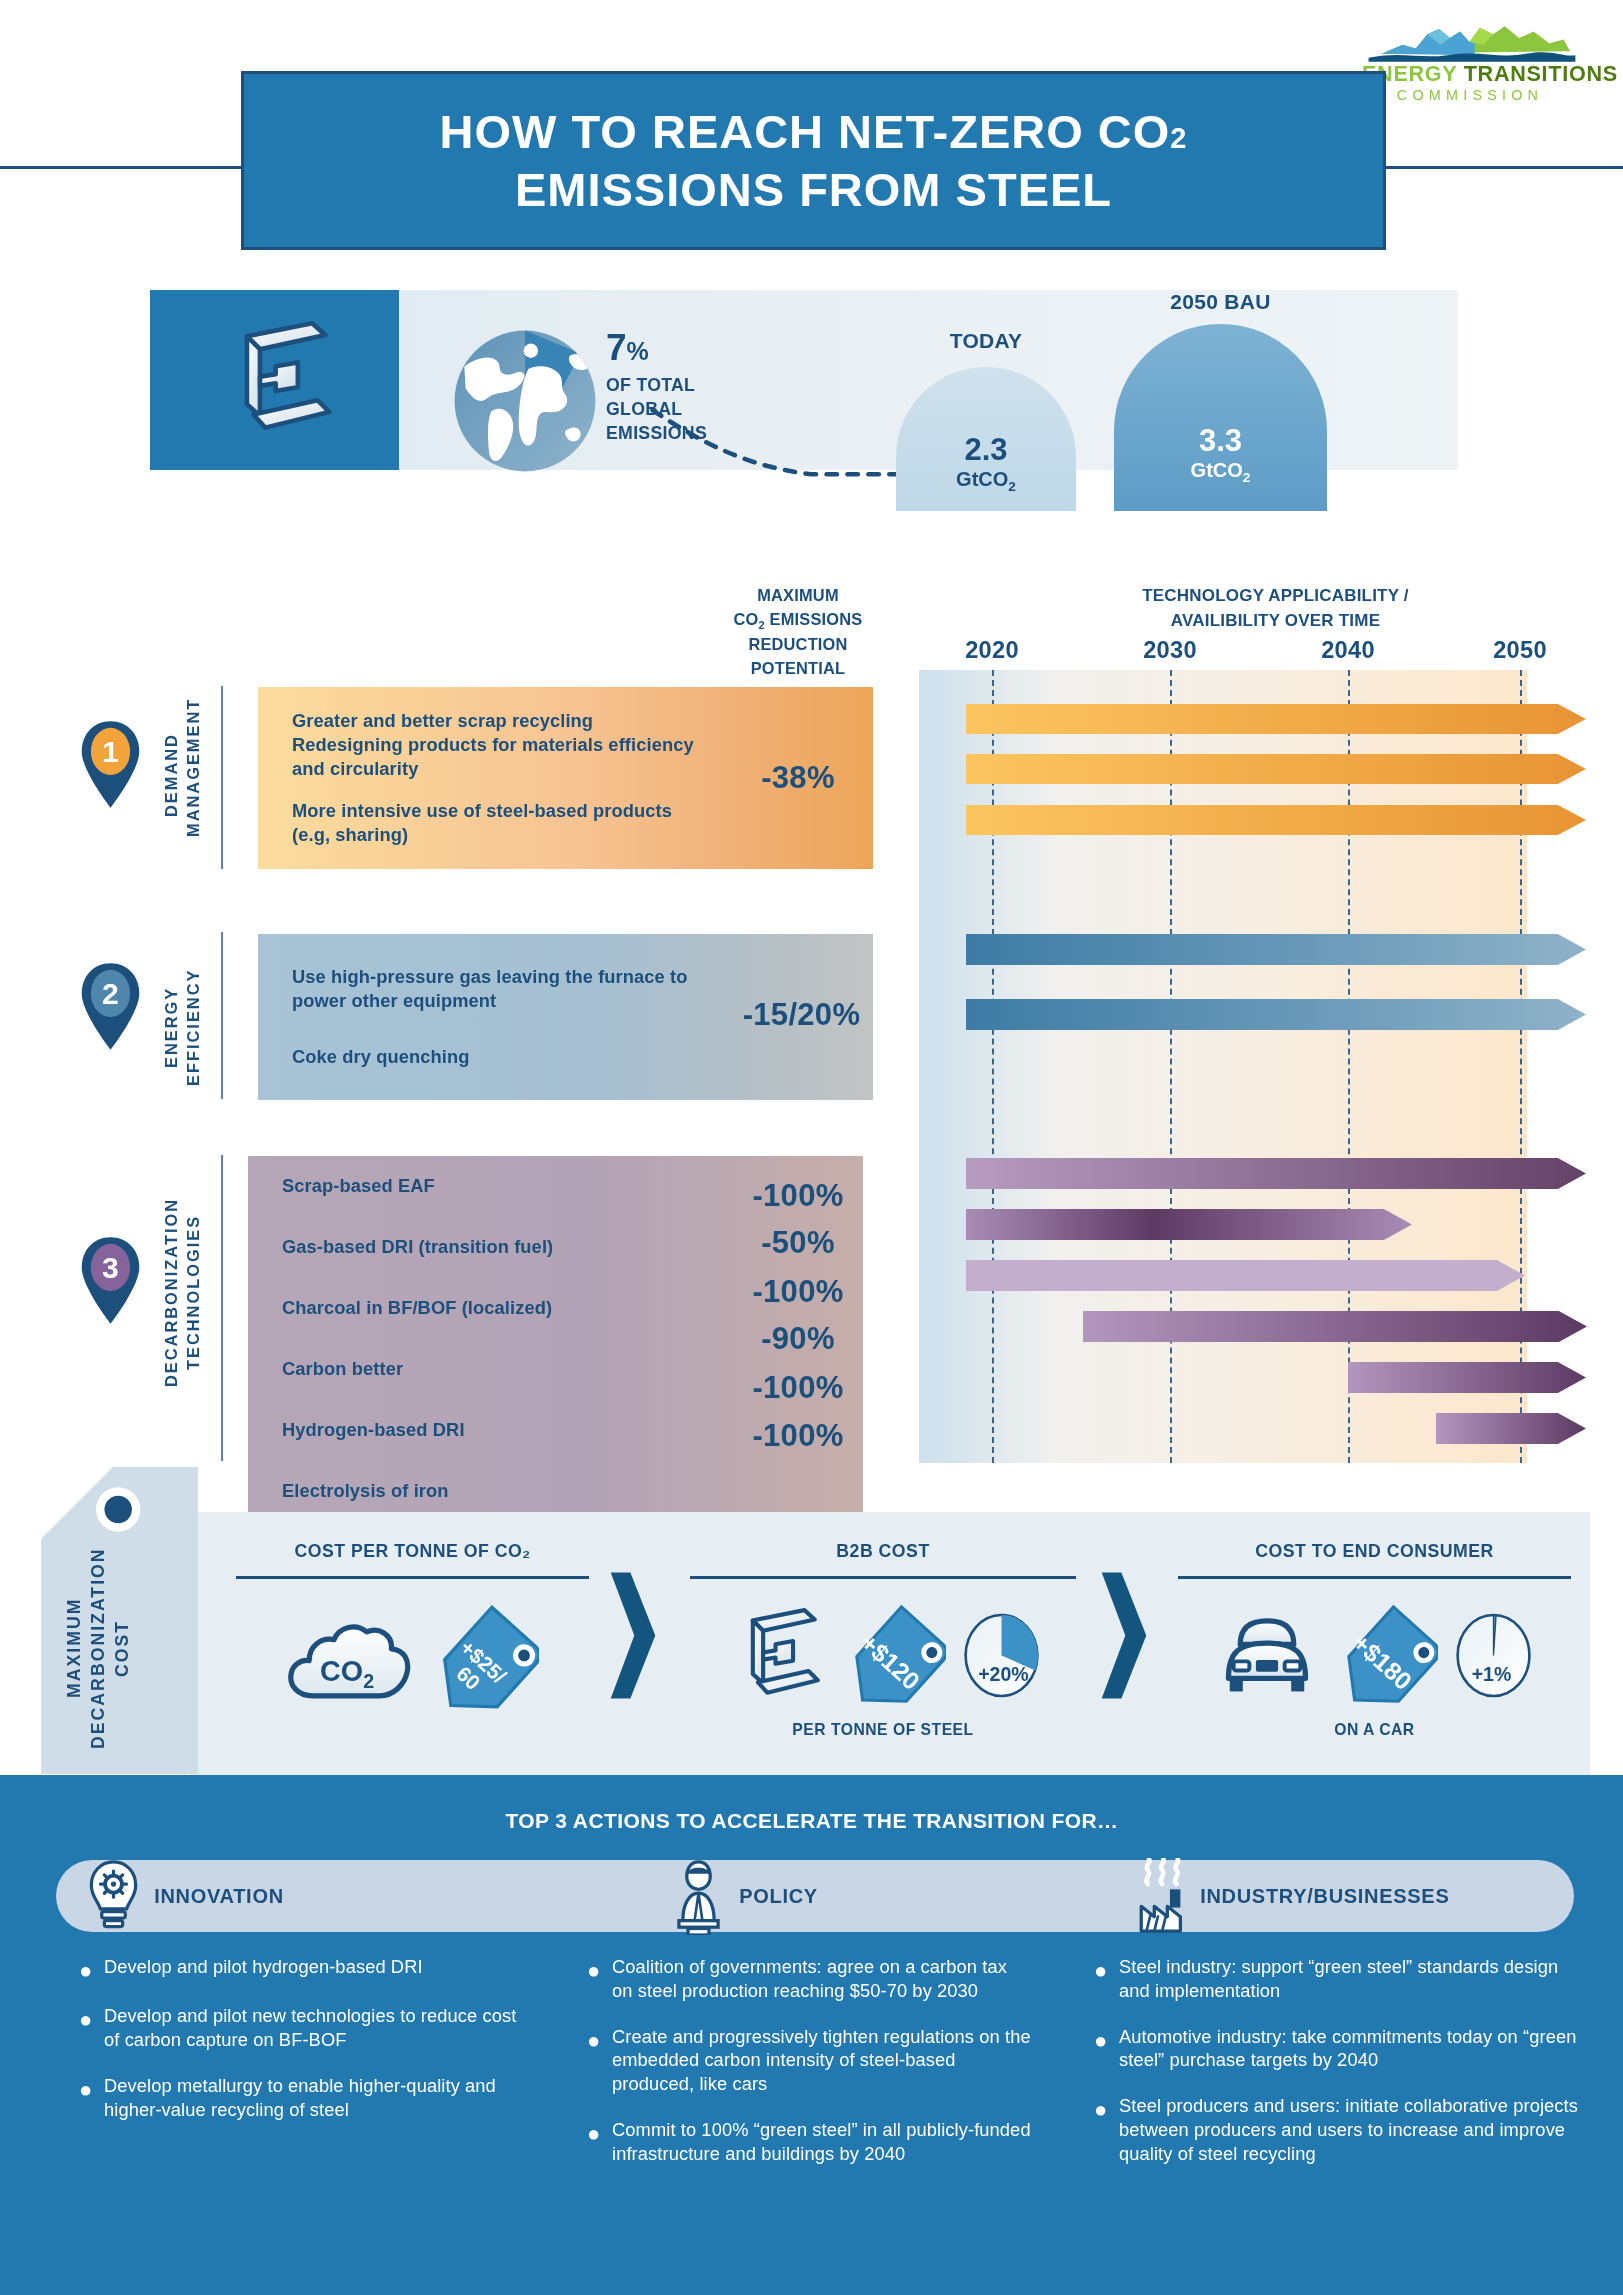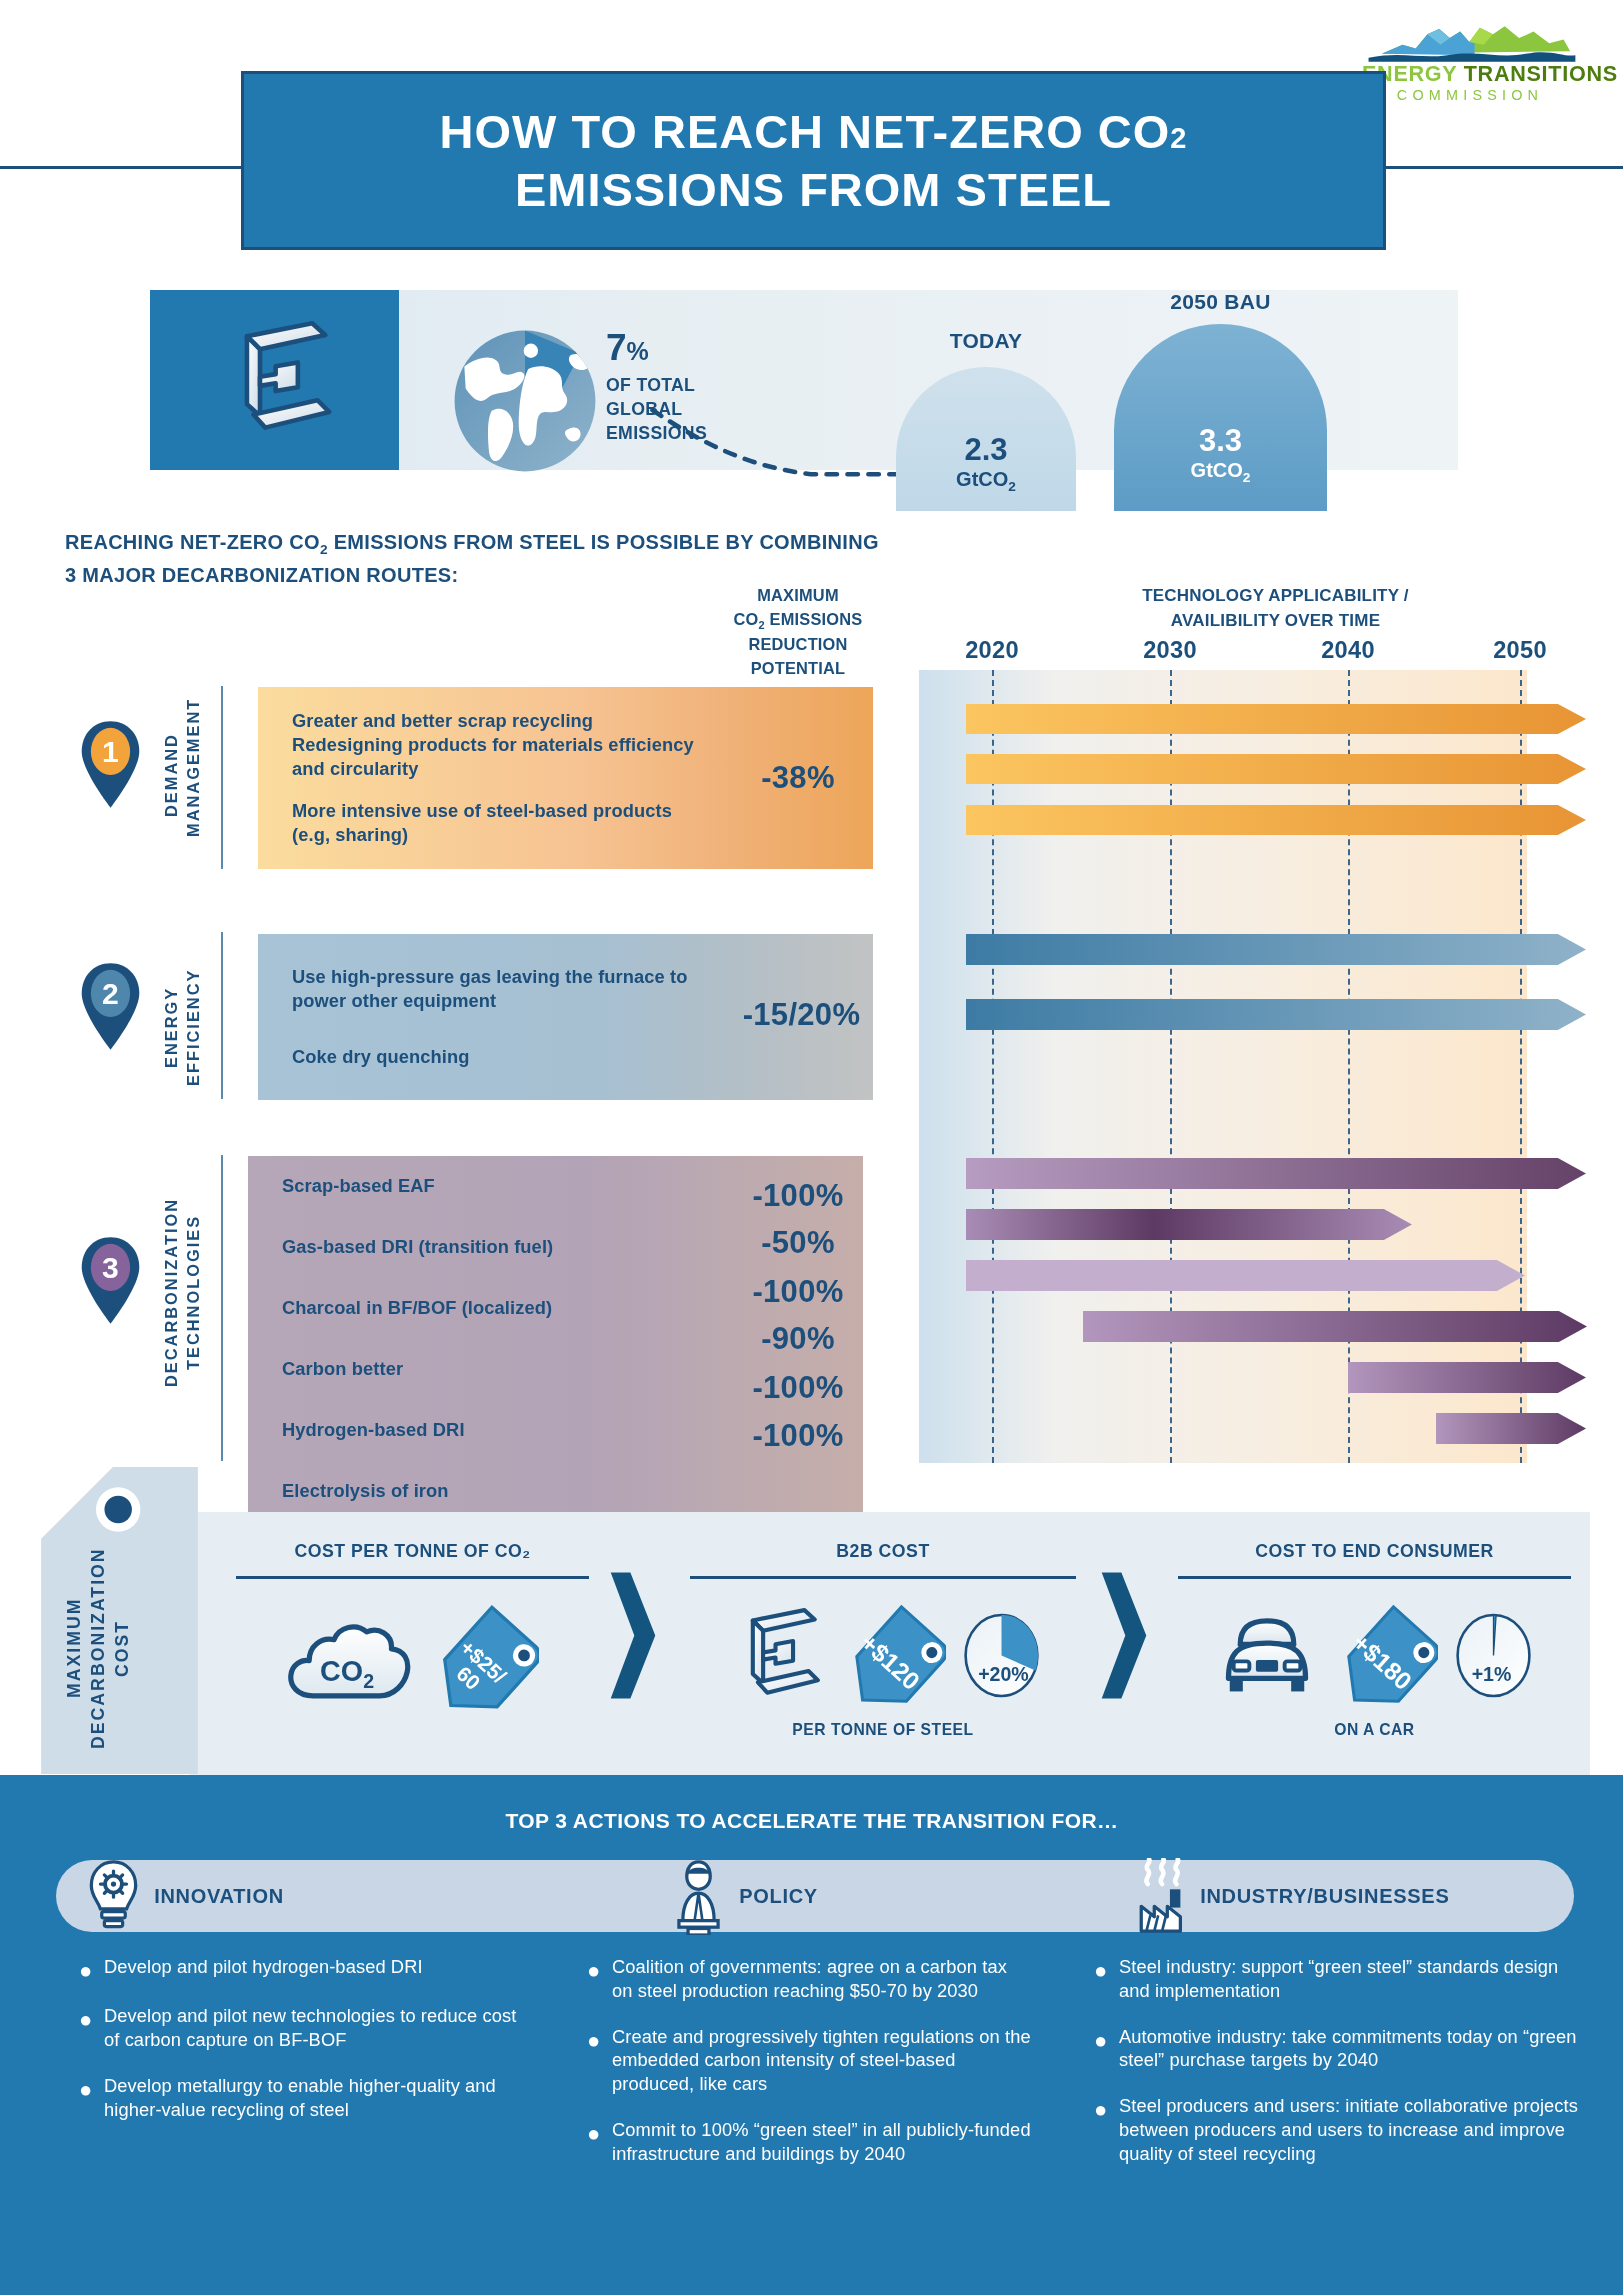--- a/index.html
+++ b/index.html
@@ -289,24 +289,20 @@
     <div class="dome-val" style="left:746px;top:143px;width:180px;color:#1c4f7c">
       <span class="num">2.3</span>
       <span class="unit"><span>GtCO</span><sub>2</sub></span>
     </div>
     <div class="dome-val" style="left:964px;top:134px;width:213px;color:#ffffff">
       <span class="num">3.3</span>
       <span class="unit"><span>GtCO</span><sub>2</sub></span>
     </div>
   </div>
 
-  <div class="routes-heading">
-    <span>REACHING NET-ZERO CO</span><sub>2</sub><span> EMISSIONS FROM STEEL IS POSSIBLE BY COMBINING</span><br>
-    <span>3 MAJOR DECARBONIZATION ROUTES:</span>
-  </div>
 
   <div class="col-head-potential">
     <span>MAXIMUM</span><br>
     <span>CO</span><sub>2</sub><span> EMISSIONS</span><br>
     <span>REDUCTION</span><br>
     <span>POTENTIAL</span>
   </div>
   <div class="col-head-tech">
     <span>TECHNOLOGY APPLICABILITY /</span><br>
     <span>AVAILIBILITY OVER TIME</span>

